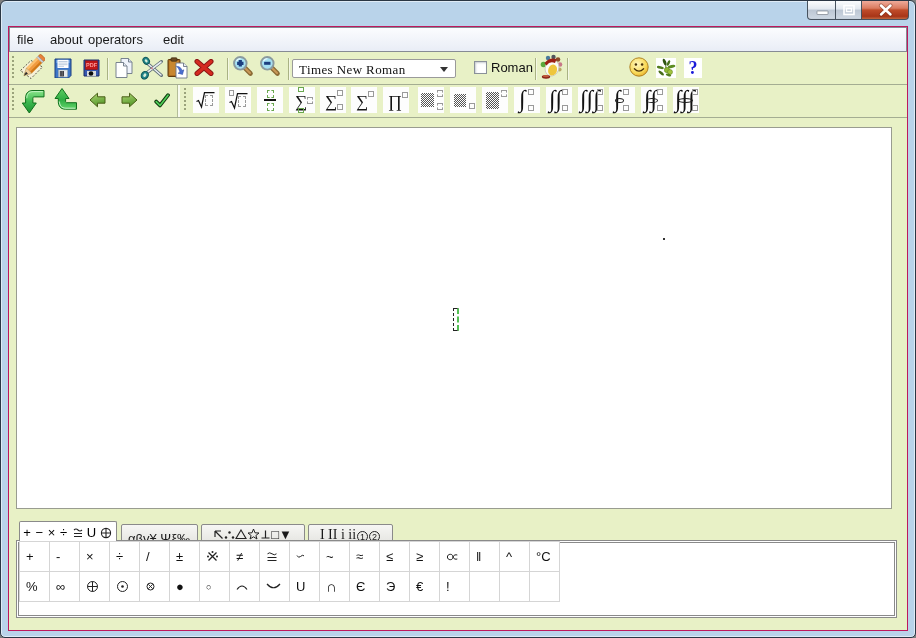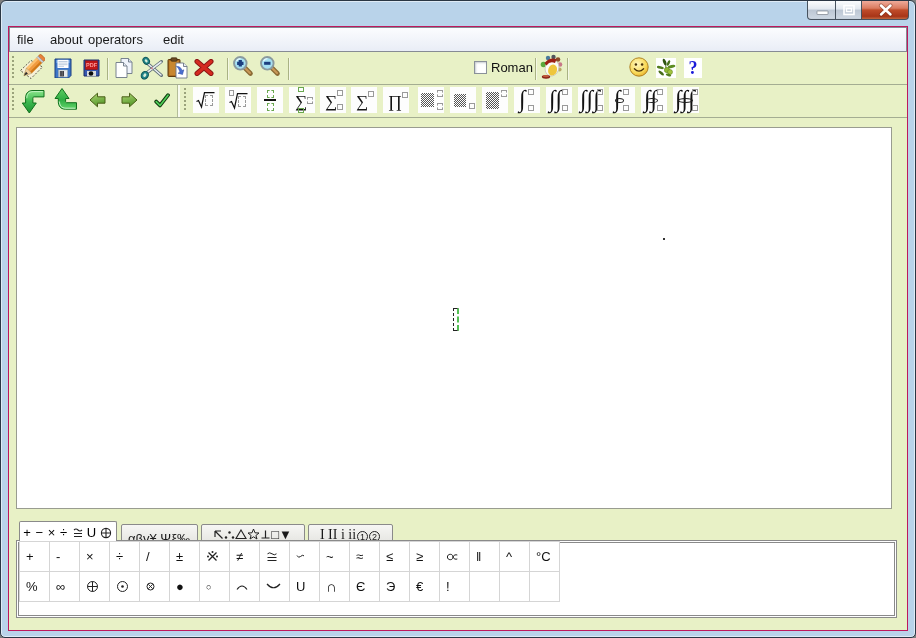--- a/index.html
+++ b/index.html
@@ -53,20 +53,24 @@
   <div id="menubar">
    <span class="mi" style="left:7px">file</span>
    <span class="mi" style="left:40px">about</span>
    <span class="mi" style="left:78px">operators</span>
    <span class="mi" style="left:153px">edit</span>
   </div>
   <div id="tb1"></div>
   <div id="tb2"></div>
   <div class="grip" style="left:3px;top:29px;height:24px"></div>
   <div class="grip" style="left:3px;top:61px;height:24px"></div>
+  <div id="fontbox">
+          <span>Times New Roman</span>
+          <i></i>
+        </div>
   <div id="boldchk"></div>
   <div id="boldlbl">Roman</div>
   <div class="ic" style="left:8.5px;top:27.0px"><svg width="27" height="27" viewBox="0 0 27 27" style="">
             <path d="M2.5,16.5 L13,6.5 L24.5,13 L13,24.5 Z" fill="#f6f1d8" stroke="#4a4a3a" stroke-width="0.9" stroke-dasharray="2,1.6"></path>
             <g transform="rotate(45 13.5 13.5)">
               <rect x="10.2" y="-2.5" width="7.6" height="3.6" rx="1.4" fill="#e8823a" stroke="#a85510" stroke-width="0.6"></rect>
               <rect x="10.2" y="0.8" width="7.6" height="2.4" fill="#c9ccd4" stroke="#8a8f98" stroke-width="0.5"></rect>
               <rect x="10.2" y="3" width="7.6" height="14.5" fill="#f09a40"></rect>
               <rect x="10.2" y="3" width="2.4" height="14.5" fill="#fbc070"></rect>
               <rect x="15.5" y="3" width="2.3" height="14.5" fill="#d07818"></rect>

